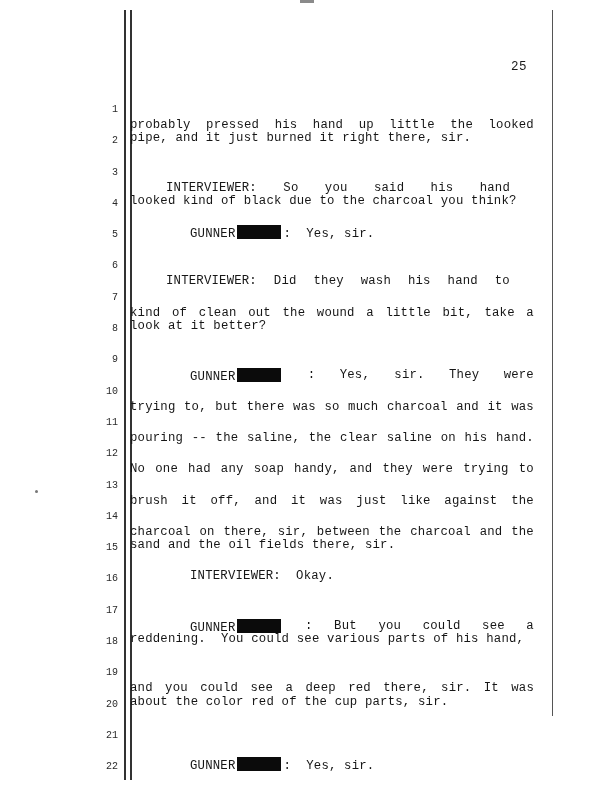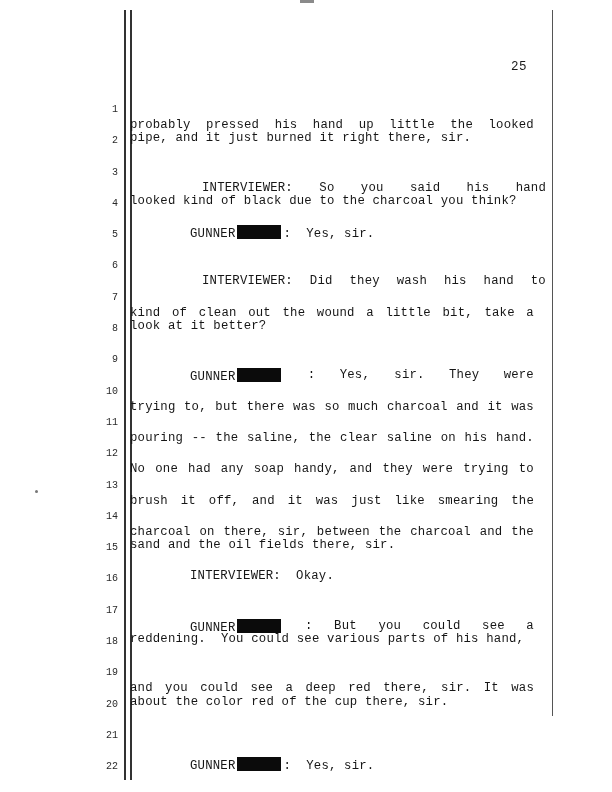--- a/index.html
+++ b/index.html
@@ -107,21 +107,21 @@
     color: #161616;
   }
   .just {
     display: flex;
     justify-content: space-between;
     width: 404px;
     white-space: normal;
     margin-top: 18px;
   }
   .just > span { white-space: pre; }
-  .indent { padding-left: 72px; text-align: right; }
+  .indent { padding-left: 36px; text-align: right; }
 
   .redaction {
     display: inline-block;
     background: #0b0b0b;
     height: 14px;
     vertical-align: -2px;
     margin: 0 2px;
   }
   .redaction.w1 { width: 44px; }
 </style>
@@ -269,21 +269,21 @@
         <div class="line-num">13</div>
         <div class="line-text"><div class="just" style="width: 404px;">
             <span>brush</span>
             <span>it</span>
             <span>off,</span>
             <span>and</span>
             <span>it</span>
             <span>was</span>
             <span>just</span>
             <span>like</span>
-            <span>smearing</span>
+            <span>against</span>
             <span>the</span>
           </div></div>
       </div>
       <div class="line">
         <div class="line-num">14</div>
         <div class="line-text"><div class="just" style="width: 404px;">
             <span>charcoal</span>
             <span>on</span>
             <span>there,</span>
             <span>sir,</span>
@@ -329,21 +329,21 @@
             <span>deep</span>
             <span>red</span>
             <span>there,</span>
             <span>sir.</span>
             <span>It</span>
             <span>was</span>
           </div></div>
       </div>
       <div class="line">
         <div class="line-num">20</div>
-        <div class="line-text">about the color red of the cup there, sir.</div>
+        <div class="line-text">about the color red of the cup parts, sir.</div>
       </div>
       <div class="line">
         <div class="line-num">21</div>
       </div>
       <div class="line">
         <div class="line-num">22</div>
         <div class="line-text" style="padding-left: 60px;"><span><span>GUNNER</span><span class="redaction w1"></span><span>:  Yes, sir.</span></span></div>
       </div>
     </div>
 

